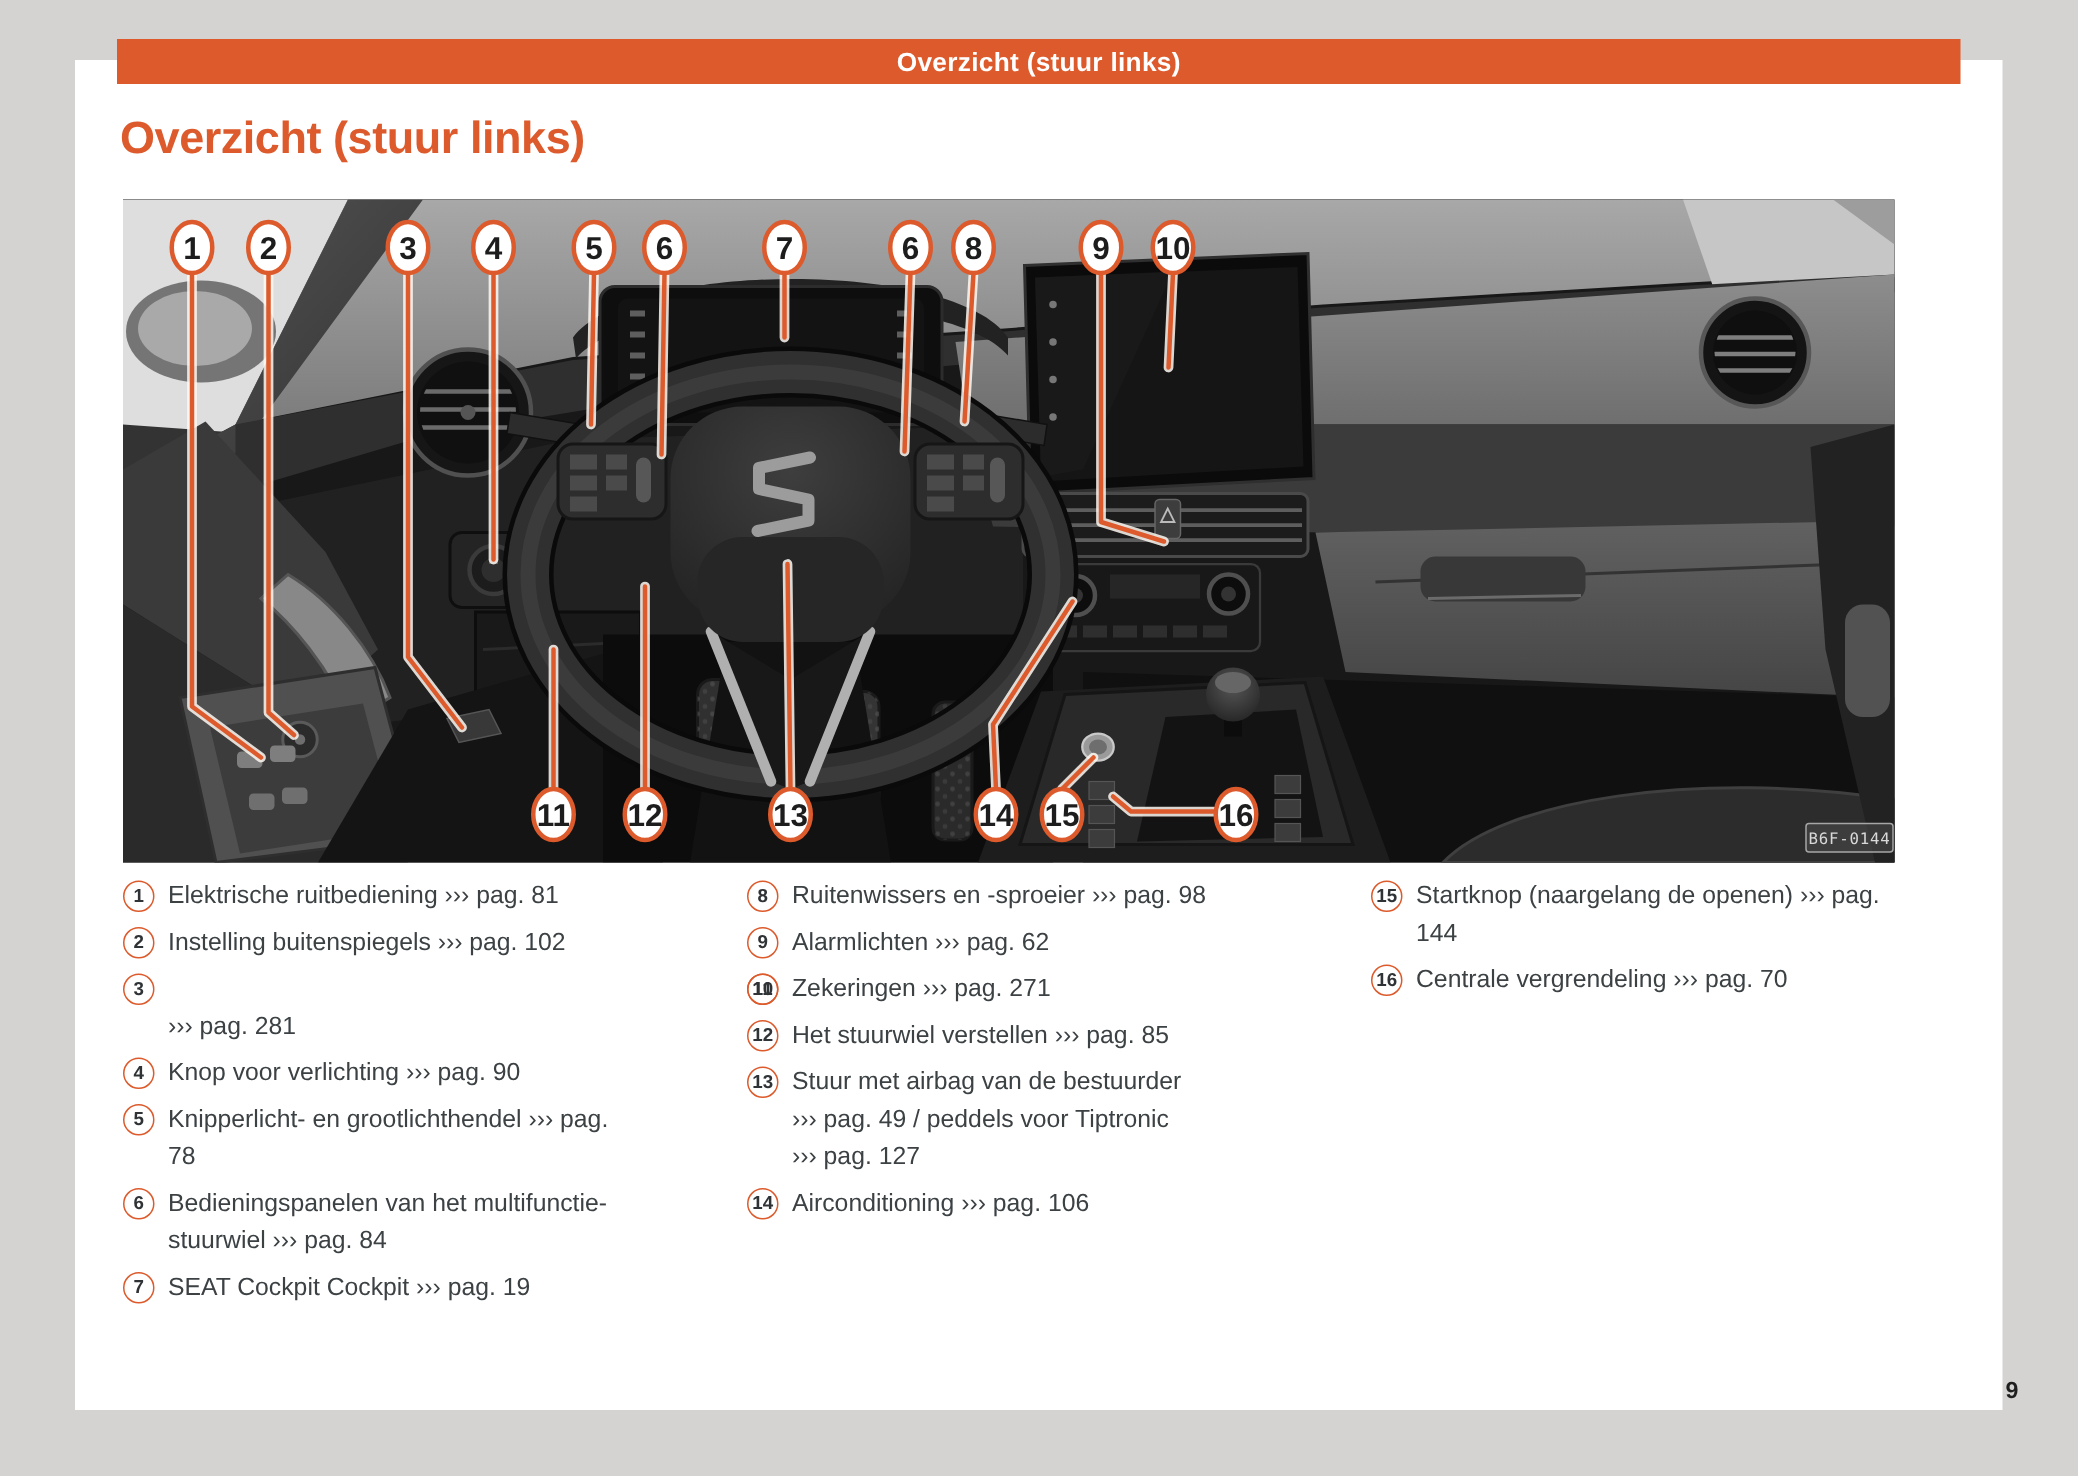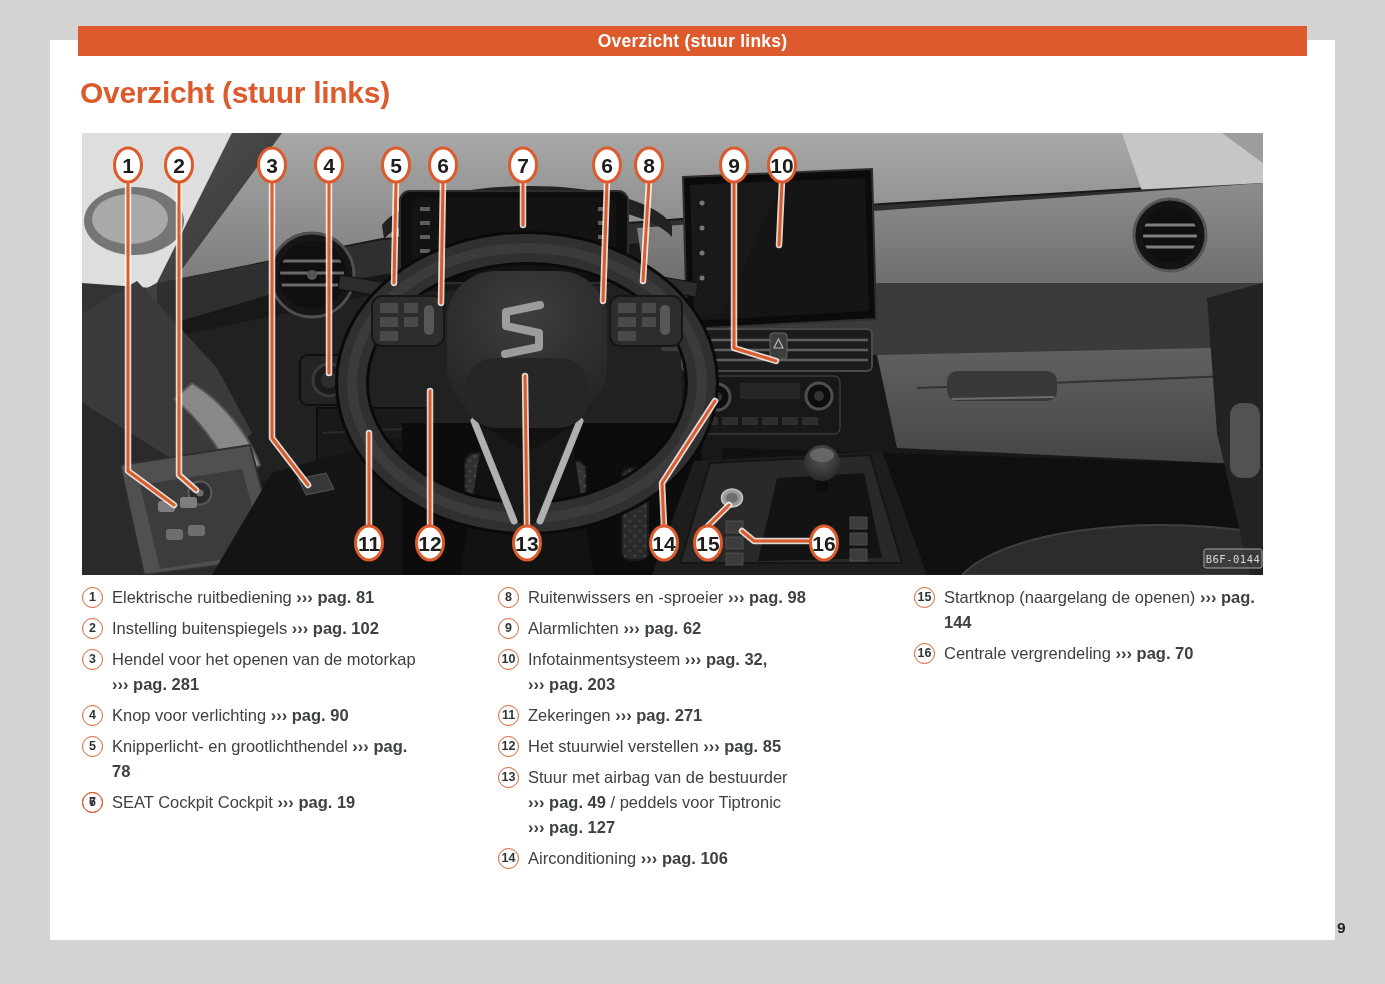--- a/index.html
+++ b/index.html
@@ -38,21 +38,21 @@
     display:flex; align-items:flex-start; z-index:2;
   }
   .legend-col { width:385px; }
   .legend-col + .legend-col { margin-left:31px; }
   .legend-col:last-child { width:378px; }
   .legend-item {
     position:relative; padding-left:30px;
     font-size:16.5px; line-height:25px; color:var(--txt);
     margin-bottom:6px;
   }
-  .legend-item b { font-weight:700; }
+  .legend-item b { font-weight:400; }
   .num-badge {
     position:absolute; left:0; top:2px;
     width:21px; height:21px; border:1.7px solid var(--accent); border-radius:50%;
     font-size:12.5px; font-weight:700; color:#2f3336;
     display:flex; align-items:center; justify-content:center;
   }
   .page-number {
     position:absolute; left:1337px; top:919px;
     font-size:15.5px; font-weight:700; color:#1f1f1f; z-index:4;
   }
@@ -428,30 +428,30 @@
           <text x="742" y="417.5" class="callout-num">16</text>
         </g>
       </g>
 </svg>
 </div>
 
 <div class="legend" id="legend">
     <div class="legend-col">
       <div class="legend-item"><span class="num-badge">1</span><span><span>Elektrische ruitbediening </span><b>››› pag. 81</b></span></div>
       <div class="legend-item"><span class="num-badge">2</span><span><span>Instelling buitenspiegels </span><b>››› pag. 102</b></span></div>
-      <div class="legend-item"><span class="num-badge">3</span><span><span>Hendel voor het openen van de motorkap</span><br><b>››› pag. 281</b></span></div>
+      <div class="legend-item"><span class="num-badge">3</span><span><br><b>››› pag. 281</b></span></div>
       <div class="legend-item"><span class="num-badge">4</span><span><span>Knop voor verlichting </span><b>››› pag. 90</b></span></div>
       <div class="legend-item"><span class="num-badge">5</span><span><span>Knipperlicht- en grootlichthendel </span><b>››› pag.</b><br><b>78</b></span></div>
-      <div class="legend-item"><span class="num-badge">6</span></div>
+      <div class="legend-item"><span class="num-badge">6</span><span><span>Bedieningspanelen van het multifunctie-</span><br><span>stuurwiel </span><b>››› pag. 84</b></span></div>
       <div class="legend-item"><span class="num-badge">7</span><span><span>SEAT Cockpit Cockpit </span><b>››› pag. 19</b></span></div>
     </div>
     <div class="legend-col">
       <div class="legend-item"><span class="num-badge">8</span><span><span>Ruitenwissers en -sproeier </span><b>››› pag. 98</b></span></div>
       <div class="legend-item"><span class="num-badge">9</span><span><span>Alarmlichten </span><b>››› pag. 62</b></span></div>
-      <div class="legend-item"><span class="num-badge">10</span><span><span>Infotainmentsysteem </span><b>››› pag. 32,</b><br><b>››› pag. 203</b></span></div>
+      <div class="legend-item"><span class="num-badge">10</span></div>
       <div class="legend-item"><span class="num-badge">11</span><span><span>Zekeringen </span><b>››› pag. 271</b></span></div>
       <div class="legend-item"><span class="num-badge">12</span><span><span>Het stuurwiel verstellen </span><b>››› pag. 85</b></span></div>
       <div class="legend-item"><span class="num-badge">13</span><span><span>Stuur met airbag van de bestuurder</span><br><b>››› pag. 49</b><span> / peddels voor Tiptronic</span><br><b>››› pag. 127</b></span></div>
       <div class="legend-item"><span class="num-badge">14</span><span><span>Airconditioning </span><b>››› pag. 106</b></span></div>
     </div>
     <div class="legend-col">
       <div class="legend-item"><span class="num-badge">15</span><span><span>Startknop (naargelang de openen) </span><b>››› pag.</b><br><b>144</b></span></div>
       <div class="legend-item"><span class="num-badge">16</span><span><span>Centrale vergrendeling </span><b>››› pag. 70</b></span></div>
     </div>
   </div>

